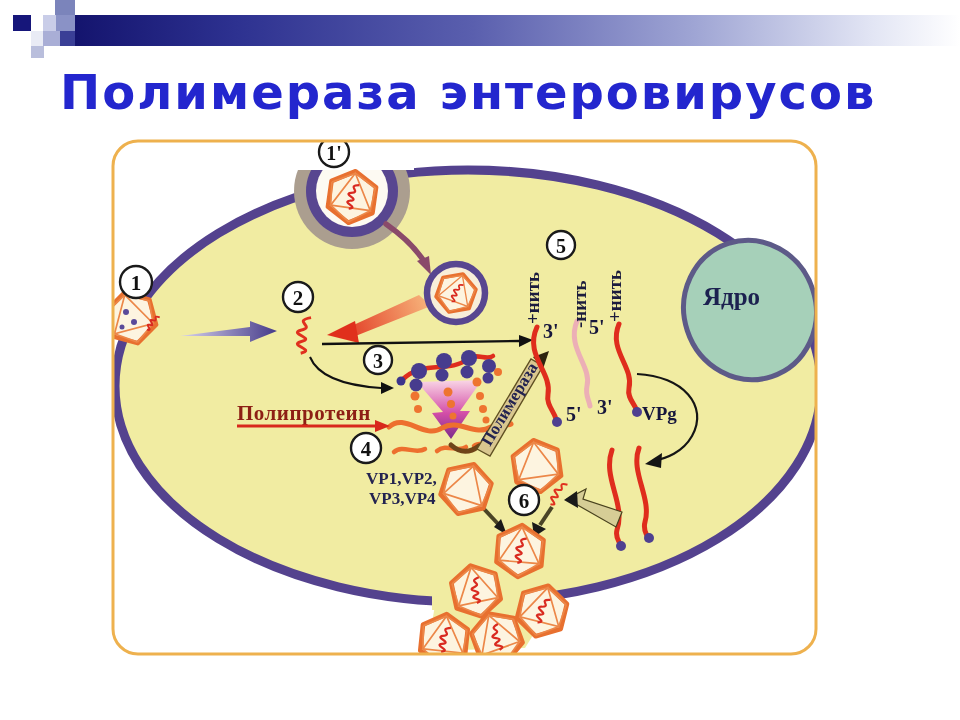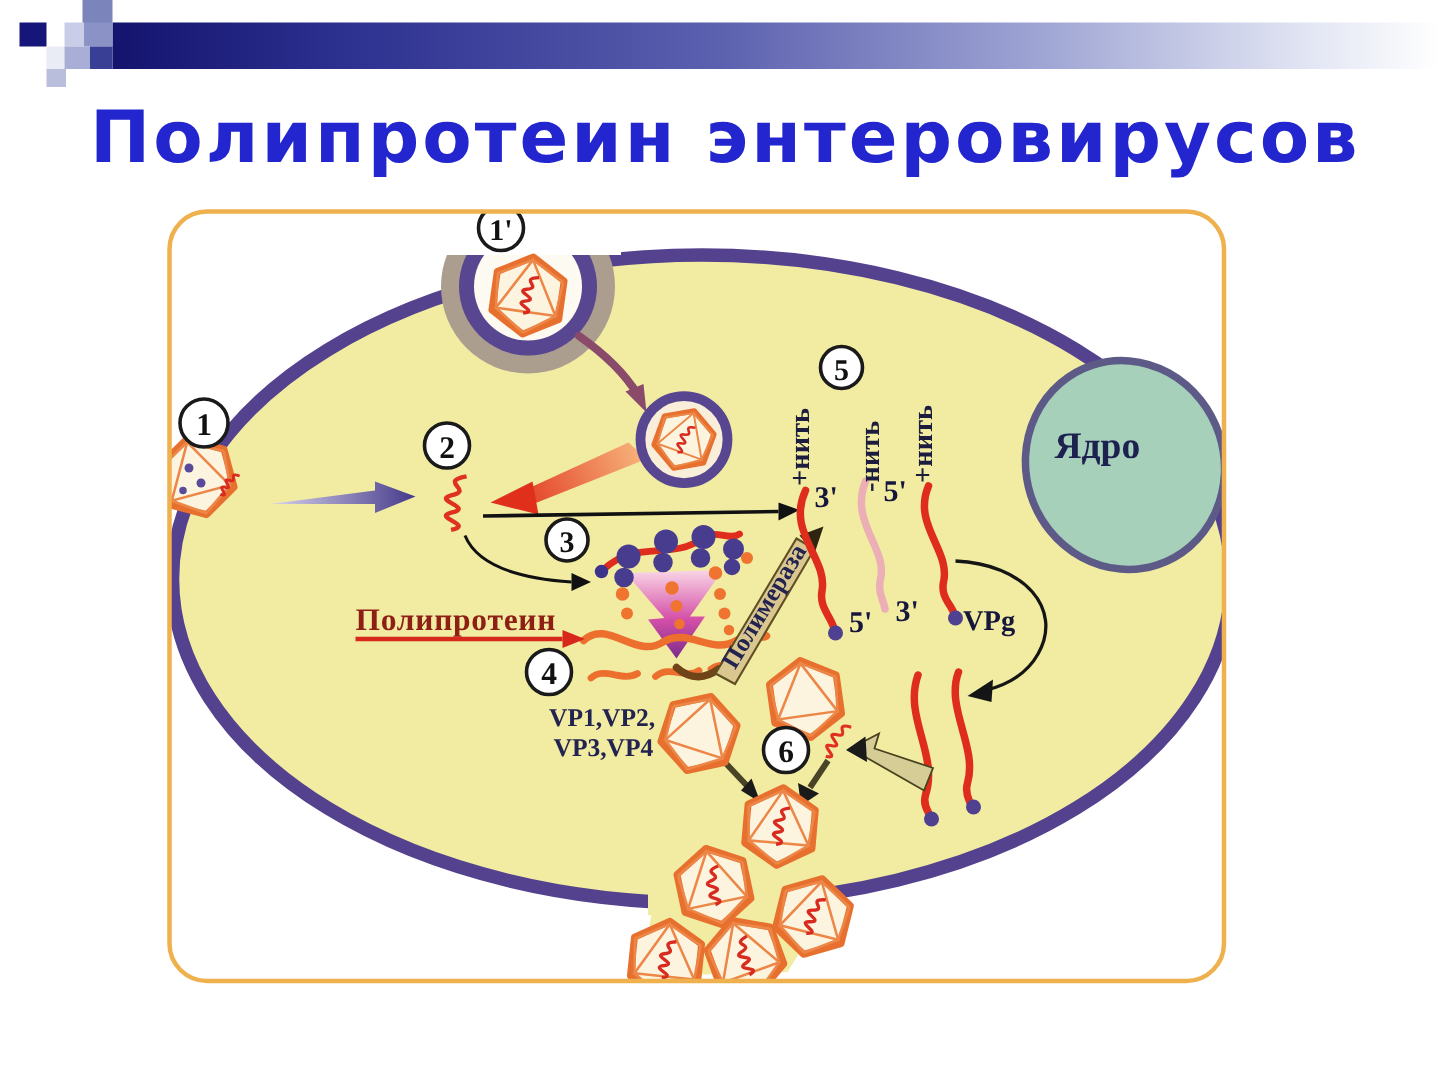--- a/index.html
+++ b/index.html
@@ -20,21 +20,21 @@
 <div class="hdr-bar"></div>
 <div class="sq" style="left:55px;top:0;width:20px;height:16px;background:#7b84bb"></div>
 <div class="sq" style="left:13px;top:15px;width:18px;height:16px;background:#16167a"></div>
 <div class="sq" style="left:43px;top:15px;width:13px;height:16px;background:#c9cde8"></div>
 <div class="sq" style="left:56px;top:15px;width:19px;height:16px;background:#8a92c6"></div>
 <div class="sq" style="left:31px;top:31px;width:12px;height:15px;background:#e9ebf5"></div>
 <div class="sq" style="left:43px;top:31px;width:17px;height:15px;background:#a9aed6"></div>
 <div class="sq" style="left:60px;top:31px;width:15px;height:15px;background:#3a3f96"></div>
 <div class="sq" style="left:31px;top:46px;width:13px;height:12px;background:#b9bedc"></div>
 
-<div class="slide-title">Полипротеин энтеровирусов</div>
+<div class="slide-title">Полимераза энтеровирусов</div>
 
 <svg class="diagram" width="960" height="720" viewBox="0 0 960 720">
   <defs>
     <clipPath id="panelClip">
         <rect x="113" y="141" width="703" height="513" rx="25"></rect>
       </clipPath>
     <linearGradient id="gradPurple" gradientUnits="userSpaceOnUse" x1="180" y1="332" x2="277" y2="332">
       <stop offset="0" stop-color="#d8d4ec"></stop>
         <stop offset="1" stop-color="#453a8a"></stop>
     </linearGradient>

